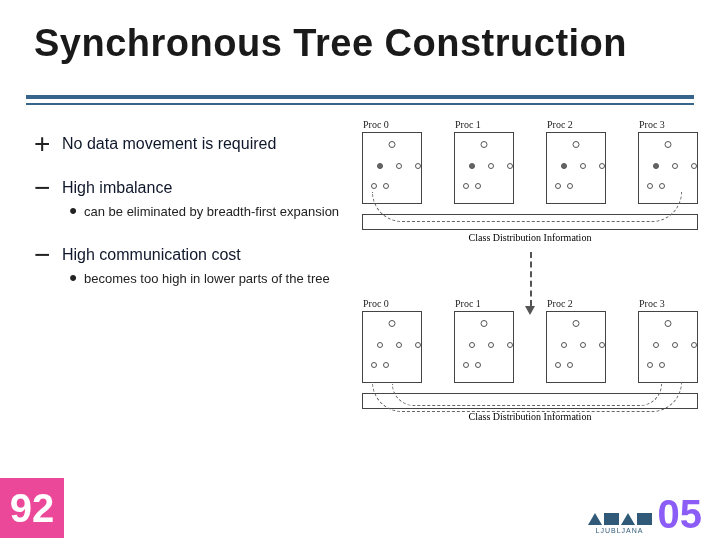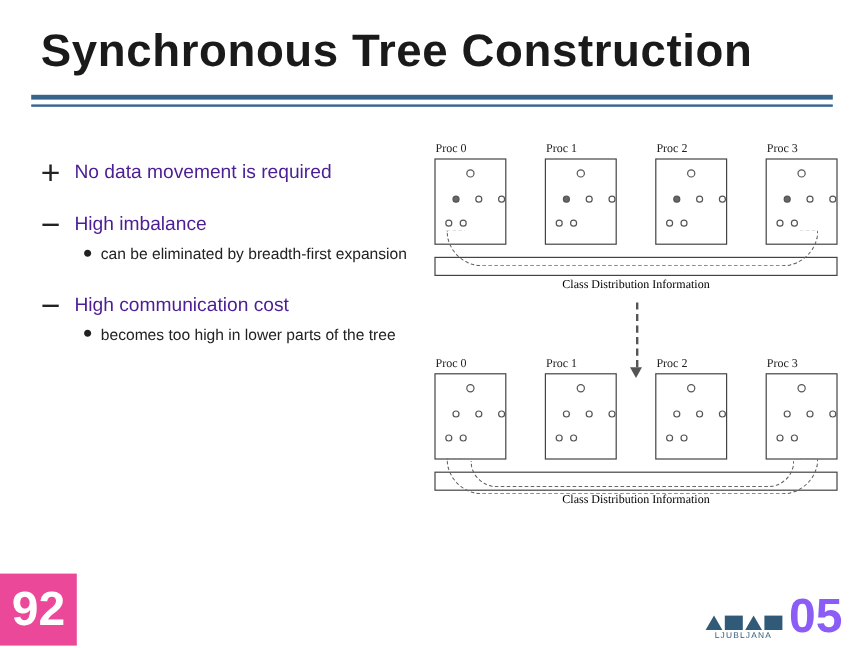--- a/index.html
+++ b/index.html
@@ -5,34 +5,34 @@
   * { margin: 0; padding: 0; box-sizing: border-box; }
   body {
     width: 720px; height: 540px;
     background: #fff;
     font-family: "Century Gothic", "Avant Garde", Futura, sans-serif;
     position: relative; overflow: hidden;
   }
   .title {
     font-size: 38px; font-weight: 700;
     color: #1a1a1a;
-    padding: 22px 34px 14px 34px;
+    padding: 22px 34px 30px 34px;
     letter-spacing: 0.5px;
   }
   .rule1 { margin: 0 26px; border: none; border-top: 4px solid #36648b; }
   .rule2 { margin: 4px 26px 0 26px; border: none; border-top: 2px solid #36648b; }
 
   .content { position: absolute; top: 134px; left: 34px; right: 34px; bottom: 60px; }
   .left-col { width: 320px; }
   .subtitle { font-size: 16px; color: #222; margin-bottom: 28px; letter-spacing: 0.2px; }
 
   .bullet-row { margin-bottom: 24px; display: flex; }
   .bullet-mark { width: 28px; flex: none; font-size: 28px; line-height: 20px; color: #222; font-weight: 400; font-family: Arial, sans-serif; }
   .bullet-body { flex: 1; }
-  .bullet-text { font-size: 16px; color: #4c1d95; line-height: 1.25; }
+  .bullet-text { font-size: 16px; color: #0f172a; line-height: 1.25; }
   .sub-row { display: flex; margin-top: 6px; }
   .sub-dot { width: 22px; flex: none; font-size: 22px; line-height: 14px; color: #222; text-align: center; }
   .sub-text { flex: 1; font-size: 13px; color: #222; line-height: 1.3; }
 
   .figure { position: absolute; top: 132px; right: 22px; width: 336px; }
   .proc-row { display: flex; gap: 10px; justify-content: space-between; }
   .proc-box { border: 1.2px solid #444; width: 60px; height: 72px; position: relative; }
   .proc-label { position: absolute; top: -14px; left: 0; font-size: 10px; font-family: "Times New Roman", serif; color: #222; }
   .tree-root { position: absolute; top: 8px; left: 50%; transform: translateX(-50%); width: 7px; height: 7px; border: 1px solid #555; border-radius: 50%; background: #fff; }
   .tree-child { position: absolute; width: 6px; height: 6px; border: 1px solid #555; border-radius: 50%; background: #fff; }

